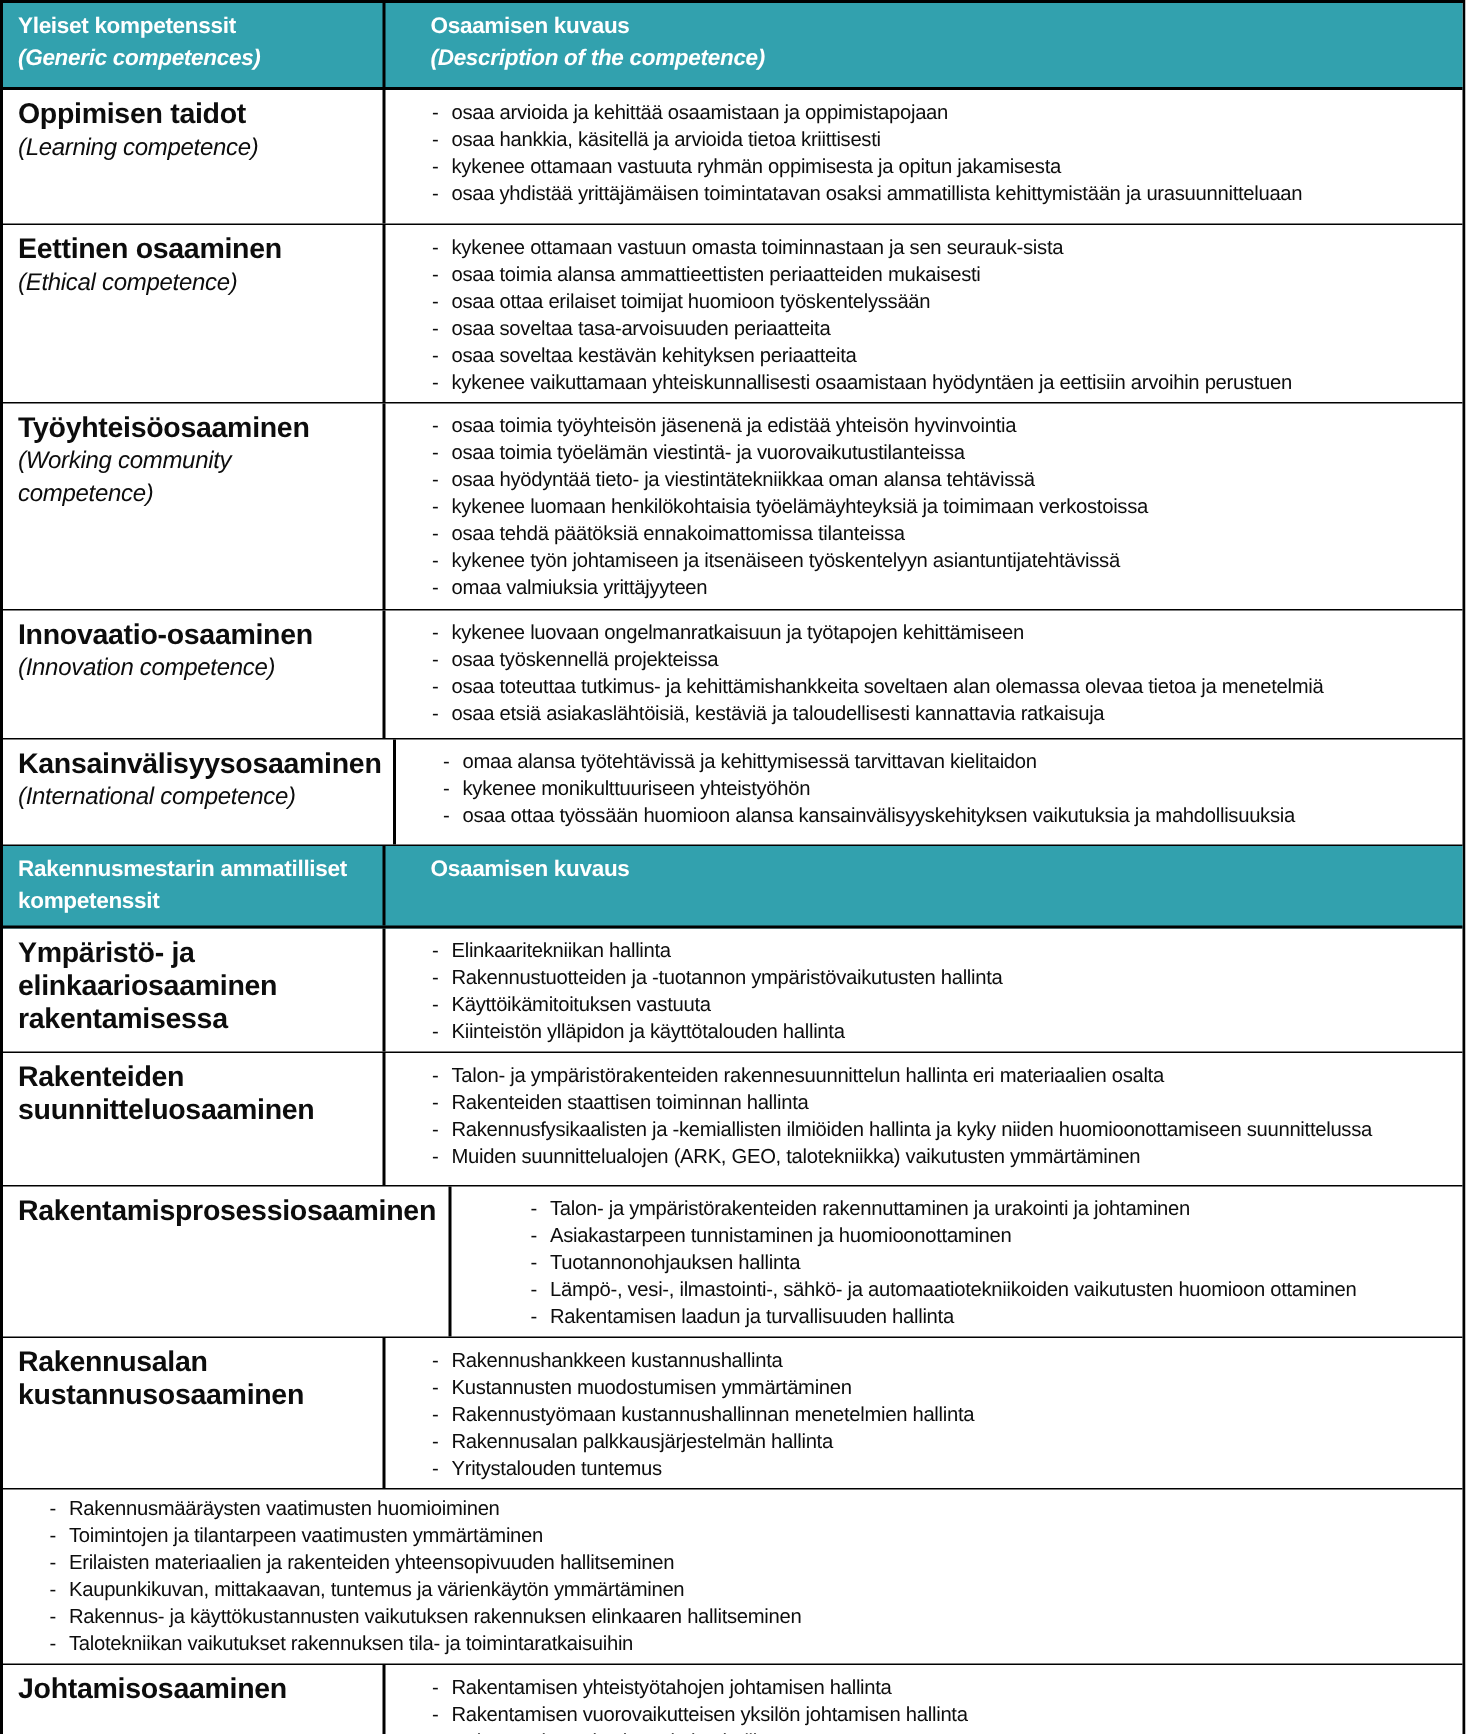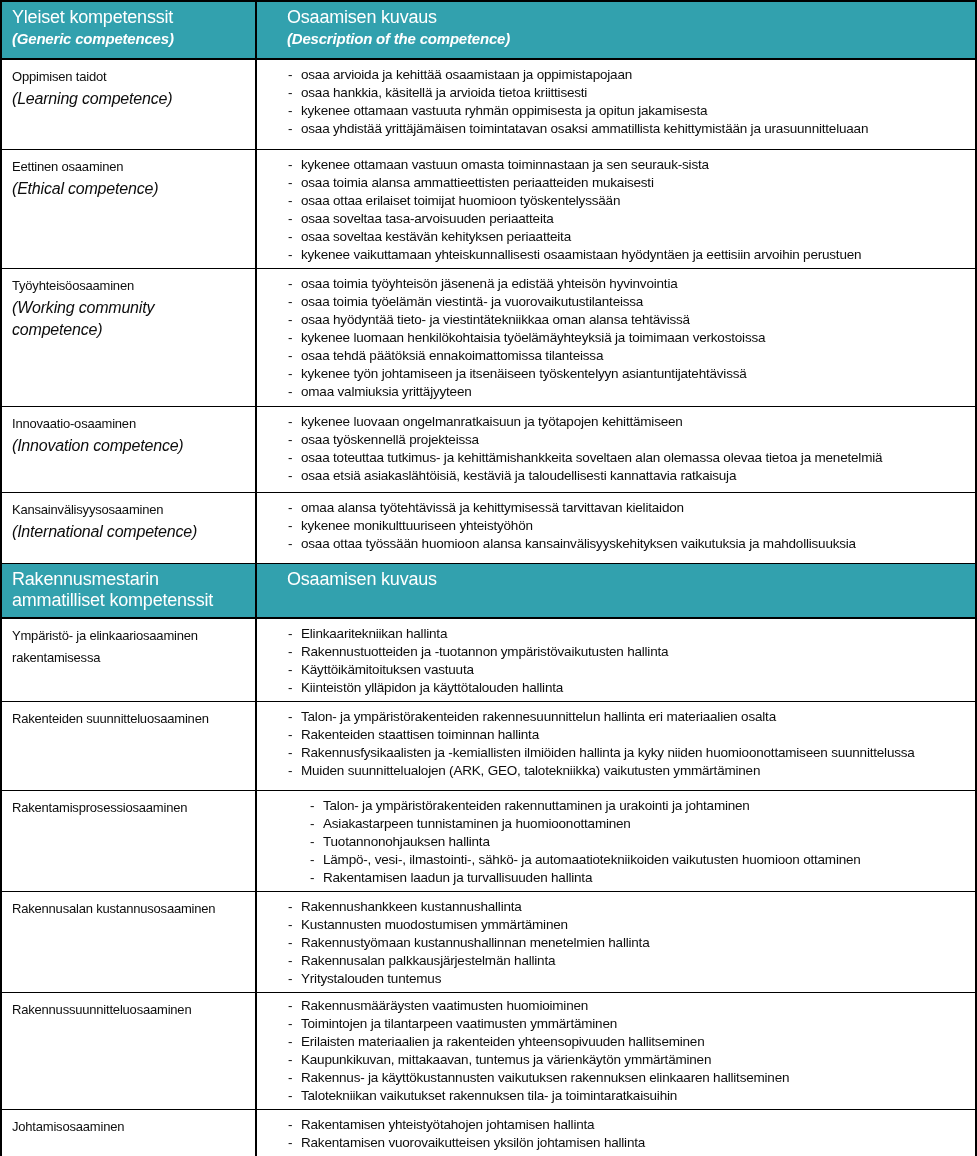--- a/index.html
+++ b/index.html
@@ -33,35 +33,35 @@
     padding: 6px 8px 4px 0;
     min-width: 0;
   }
   .hdr {
     background: #32a1ae;
     color: #ffffff;
   }
   .hdr .c1, .hdr .c2 { padding-top: 5px; }
   .hdr .c2 { padding-left: 30px; }
   .hdr-title {
-    font-size: 18px;
-    font-weight: normal;
+    font-size: 15px;
+    font-weight: bold;
     line-height: 21px;
     letter-spacing: -0.2px;
   }
   .hdr-sub {
     font-size: 15px;
     font-weight: bold;
     font-style: italic;
     line-height: 21px;
     letter-spacing: -0.2px;
   }
   .comp-title {
-    font-size: 13px;
-    font-weight: normal;
+    font-size: 19px;
+    font-weight: bold;
     line-height: 22px;
     letter-spacing: -0.2px;
   }
   .comp-sub {
     font-size: 16px;
     font-style: italic;
     line-height: 22px;
     letter-spacing: -0.2px;
   }
   .bullet {
@@ -345,23 +345,20 @@
           <span class="btext">Rakennusalan palkkausjärjestelmän hallinta</span>
         </div>
       <div class="bullet">
           <span class="dash">-</span>
           <span class="btext">Yritystalouden tuntemus</span>
         </div>
     </div>
   </div>
 
   <div class="row" style="min-height:103px;">
-    <div class="c1">
-      <div class="comp-title">Rakennussuunnitteluosaaminen</div>
-    </div>
     <div class="c2" style="padding-top:4px;">
       <div class="bullet">
           <span class="dash">-</span>
           <span class="btext">Rakennusmääräysten vaatimusten huomioiminen</span>
         </div>
       <div class="bullet">
           <span class="dash">-</span>
           <span class="btext">Toimintojen ja tilantarpeen vaatimusten ymmärtäminen</span>
         </div>
       <div class="bullet">

